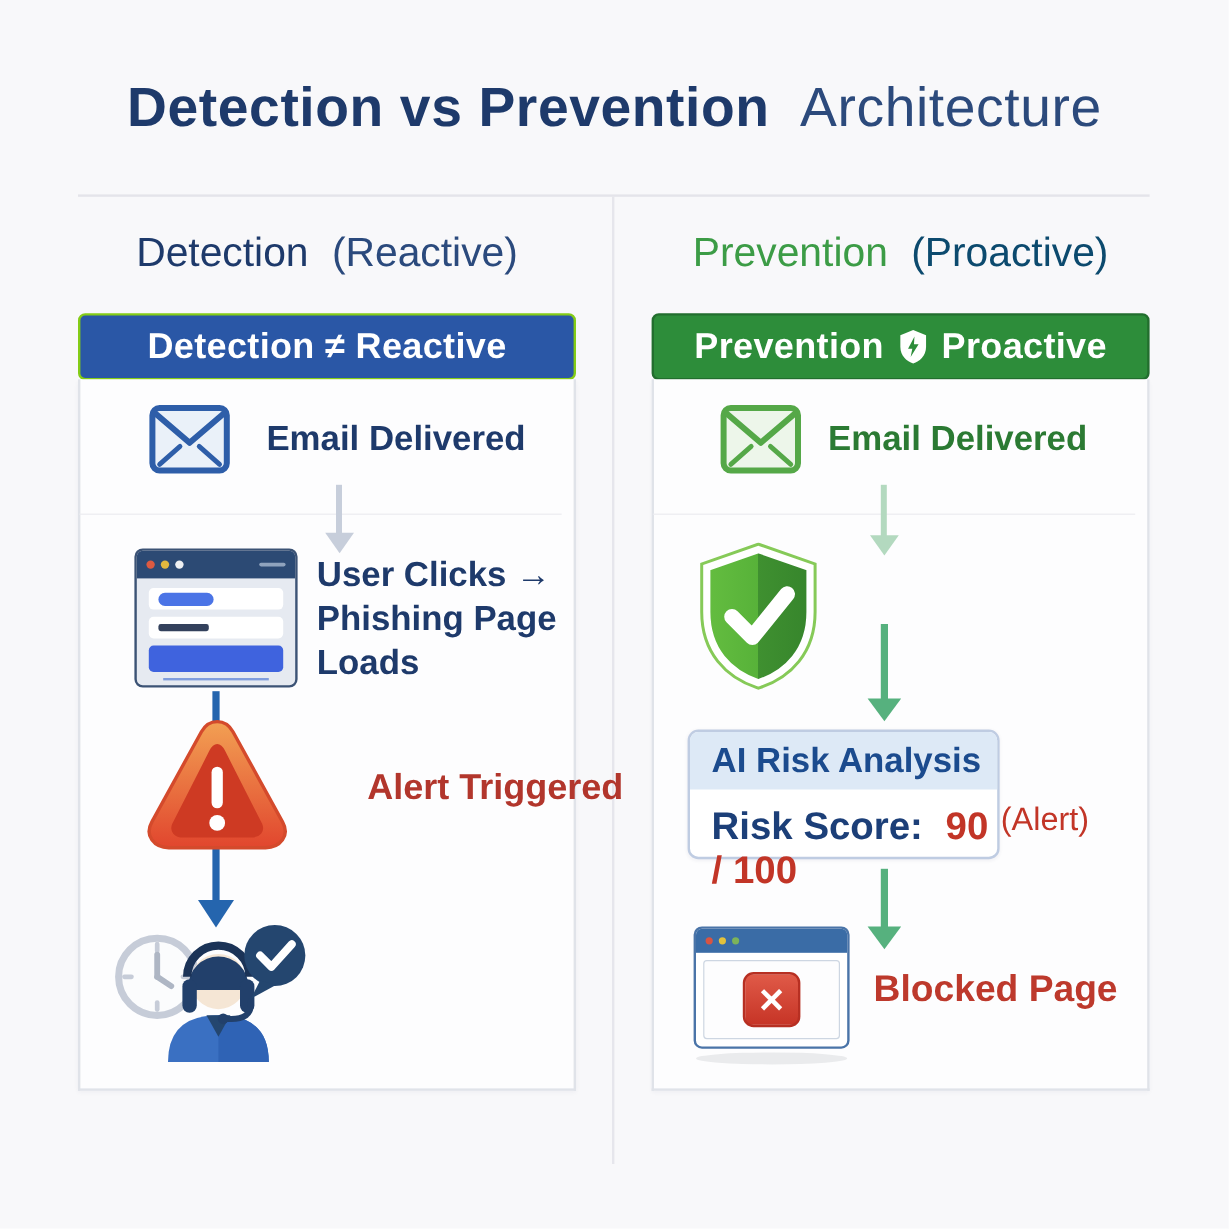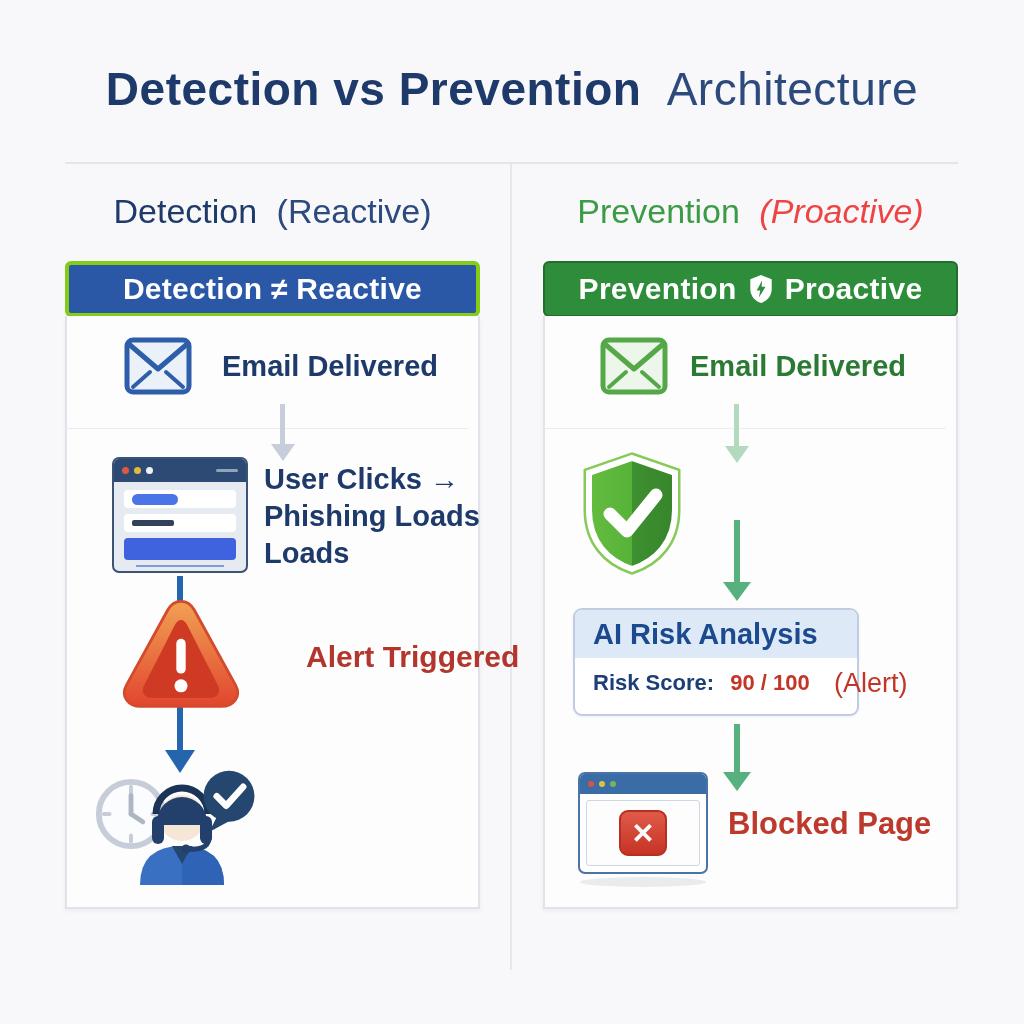--- a/index.html
+++ b/index.html
@@ -15,26 +15,26 @@
   .title .t-light{font-weight:400;color:#2c4a7c;margin-left:12px;}
   .hline{left:65px;top:162px;width:893px;height:2px;background:#e4e4ea;}
   .vline{left:510px;top:164px;width:2px;height:806px;background:#e6e6ec;}
   
   .col-header{top:192px;width:415px;text-align:center;font-size:34px;}
   .col-header .h-strong{font-weight:400;}
   .col-header .h-light{font-weight:400;margin-left:10px;}
   .col-header.left{left:65px;color:#1e3a6b;}
   .col-header.left .h-light{color:#2b4a7d;}
   .col-header.right{left:543px;color:#3c9c46;}
-  .col-header.right .h-light{color:#ef4444;font-style:italic;}
+  .col-header.right .h-light{color:#0c4a6e;}
   
   .banner{top:261px;width:415px;height:56px;border-radius:6px;box-sizing:border-box;
     display:flex;align-items:center;justify-content:center;
     color:#fff;font-size:30px;font-weight:700;letter-spacing:.3px;}
-  .banner.blue{left:65px;background:#2a57a6;border:4px solid #84cc16;}
+  .banner.blue{left:65px;background:#2a57a6;border:2px solid #84cc16;}
   .banner.green{left:543px;background:#2d8d3a;border:2px solid #226e2e;}
   .banner .shield-sep{margin:0 11px;display:inline-flex;}
   
   .panel{top:316px;width:415px;height:593px;background:#fdfdfe;
     border:2px solid #e0e3e9;border-top:none;box-sizing:border-box;
     box-shadow:0 2px 4px rgba(30,40,80,.05);}
   .panel.left{left:65px;}
   .panel.right{left:543px;}
   .faint-line{height:1px;background:#ebebf0;}
   
@@ -61,25 +61,25 @@
   .blockedwin{left:578px;top:772px;width:130px;height:102px;border:2px solid #4a74a8;border-radius:7px;
     background:#fff;box-sizing:border-box;overflow:hidden;z-index:2;}
   .blockedwin .bar{height:20px;background:#3a6ca6;position:relative;}
   .blockedwin .inner{position:absolute;left:6px;right:6px;top:26px;bottom:6px;background:#fdfdfe;
     border:1px solid #cdd6e2;border-radius:3px;display:flex;align-items:center;justify-content:center;}
   .xsquare{width:48px;height:46px;border-radius:9px;border:2px solid #b72f22;box-sizing:border-box;
     background:linear-gradient(180deg,#e05a48,#c63426);display:flex;align-items:center;justify-content:center;
     color:#fff;font-size:28px;font-weight:700;}
   .winshadow{left:580px;top:877px;width:126px;height:10px;background:rgba(40,50,70,.09);border-radius:50%;z-index:1;}
   
-  .riskbox{left:573px;top:608px;width:286px;height:108px;background:#fff;border:2px solid #bfcce2;
+  .riskbox{left:573px;top:608px;width:260px;height:108px;background:#fff;border:2px solid #bfcce2;
     border-radius:9px;box-sizing:border-box;box-shadow:0 1px 3px rgba(30,40,80,.06);z-index:2;}
   .riskbox .rhead{height:48px;background:#dde9f6;border-radius:7px 7px 0 0;line-height:48px;
     padding-left:18px;font-size:29px;font-weight:700;color:#1b4b8e;}
-  .riskbox .rbody{padding:12px 0 0 18px;font-size:22px;}
+  .riskbox .rbody{padding:12px 0 0 18px;font-size:32px;}
   .riskbox .rlabel{color:#1c3f78;font-weight:600;}
   .riskbox .rvalue{color:#c23527;font-weight:700;margin-left:10px;}
   .rqual{left:834px;top:668px;font-size:27px;color:#c23527;z-index:2;}
   svg{display:block;}
 </style>
 </head>
 <body>
 
 <div class="canvas">
 
@@ -142,21 +142,21 @@
       <span class="pill"></span>
     </div>
     <div class="field" style="top:55px;">
       <span class="tinytext"></span>
     </div>
     <div class="btn" style="top:79px;"></div>
     <div class="link" style="top:106px;"></div>
   </div>
   <div class="abs multiline navy" style="left:264px;top:461px;font-size:29px;">
     <div>User Clicks →</div>
-    <div>Phishing Loads</div>
+    <div>Phishing Page</div>
     <div>Loads</div>
   </div>
 
   <div class="abs" style="left:177px;top:576px;width:6px;height:176px;background:#2565ae;z-index:1;"></div>
   <div class="abs head" style="left:165px;top:750px;border-left:15px solid transparent;border-right:15px solid transparent;border-top:23px solid #2565ae;z-index:1;"></div>
 
   <div class="abs" style="left:120px;top:595px;z-index:2;">
     <svg width="122" height="114" viewBox="0 0 130 120">
       <defs>
         <linearGradient id="warnGrad" x1="0" y1="0" x2="0" y2="1">

